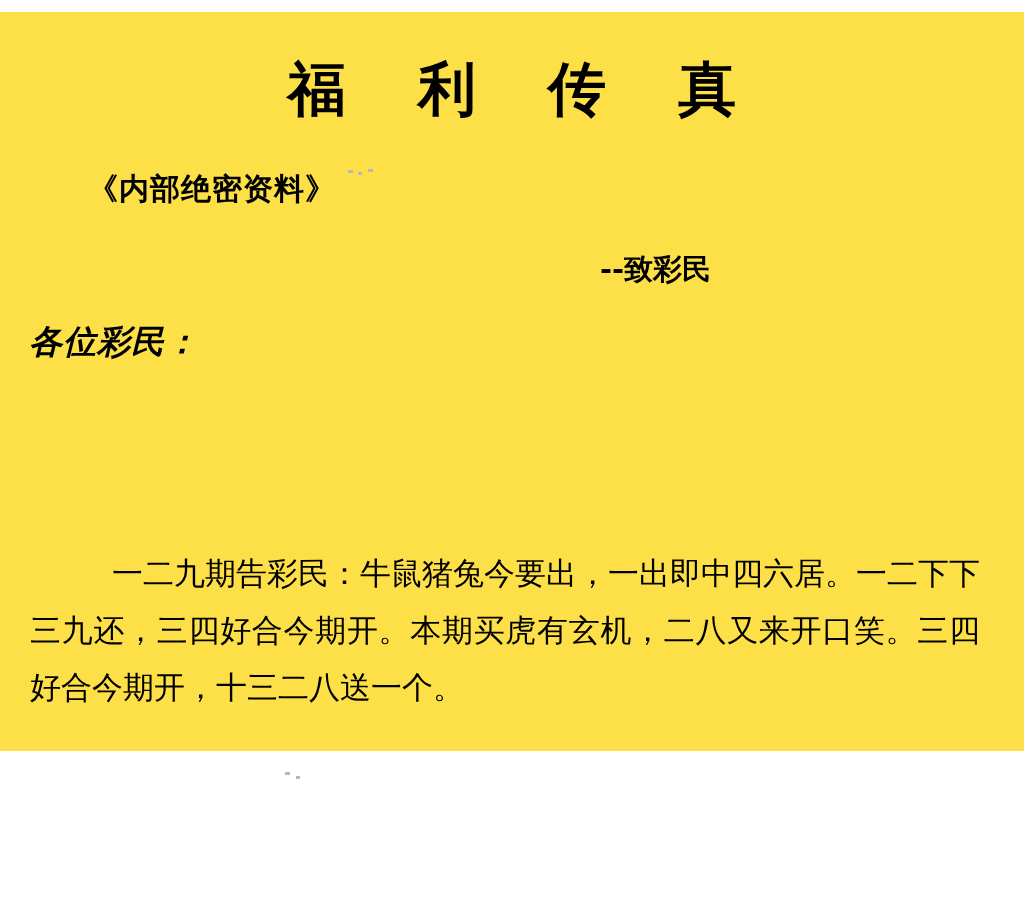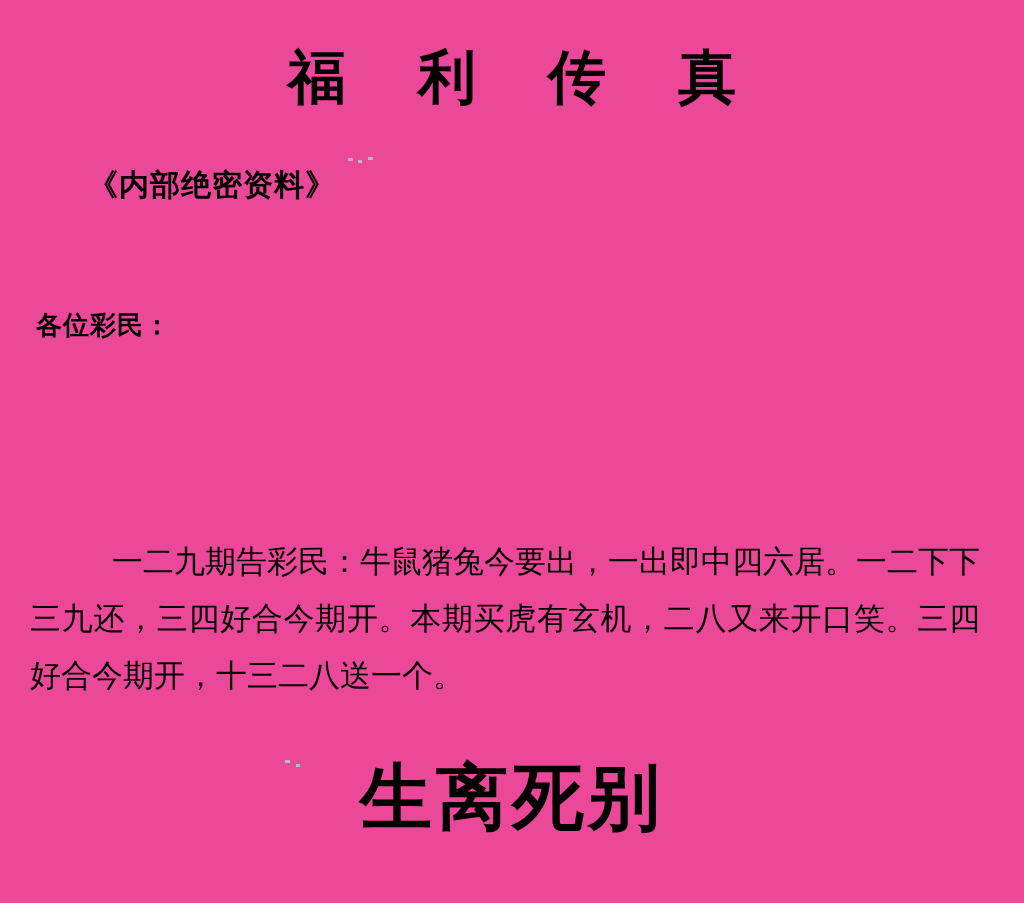--- a/index.html
+++ b/index.html
@@ -11,22 +11,23 @@
     width: 1024px;
     height: 903px;
     overflow: hidden;
     font-family: "Liberation Serif", "DejaVu Serif", serif;
     color: #000000;
     position: relative;
   }
   .page {
     position: relative;
     width: 1024px;
-    height: 903px;
-    background: #ec4899;
+    height: 739px;
+    background: #fde047;
+    margin-top: 12px;
   }
 
   
   .doc-title {
     position: absolute;
     top: 46px;
     left: 0;
     width: 1024px;
     text-align: center;
     font-family: "DejaVu Sans", "Liberation Sans", sans-serif;
@@ -43,21 +44,21 @@
   .subtitle-row {
     position: absolute;
     top: 157px;
     left: 0;
     width: 1024px;
     height: 44px;
   }
   .secret-label {
     position: absolute;
     left: 88px;
-    top: 8px;
+    top: 0;
     font-family: "DejaVu Serif", "Liberation Serif", serif;
     font-weight: bold;
     font-size: 30px;
     letter-spacing: 1px;
     white-space: nowrap;
   }
   .issue-label {
     position: absolute;
     left: 521px;
     top: 2px;
@@ -87,26 +88,27 @@
     font-family: "DejaVu Serif", "Liberation Serif", serif;
     font-weight: bold;
     font-size: 29px;
     white-space: nowrap;
   }
 
   
   .salutation {
     position: absolute;
     top: 308px;
-    left: 36px;
+    left: 29px;
     font-family: "DejaVu Serif", "Liberation Serif", serif;
     font-weight: bold;
-    font-size: 26px;
+    font-size: 33px;
     letter-spacing: 1px;
     white-space: nowrap;
+    font-style: italic;
   }
 
   
   .body-text {
     position: absolute;
     top: 533px;
     left: 30px;
     width: 950px;
     font-family: "DejaVu Serif", "Liberation Serif", serif;
     font-size: 31px;
@@ -141,20 +143,20 @@
   <div class="subtitle-row">
     <div class="secret-label">《内部绝密资料》</div>
   </div>
 
   <div class="speck s1"></div>
   <div class="speck s2"></div>
   <div class="speck s3"></div>
   <div class="speck s4"></div>
   <div class="speck s5"></div>
 
+  <div class="dedication">--致彩民</div>
 
   <div class="salutation">各位彩民：</div>
 
   <div class="body-text">一二九期告彩民：牛鼠猪兔今要出，一出即中四六居。一二下下三九还，三四好合今期开。本期买虎有玄机，二八又来开口笑。三四好合今期开，十三二八送一个。</div>
 
-  <div class="footer-phrase">生离死别</div>
 
 </div>
 
 </body></html>

